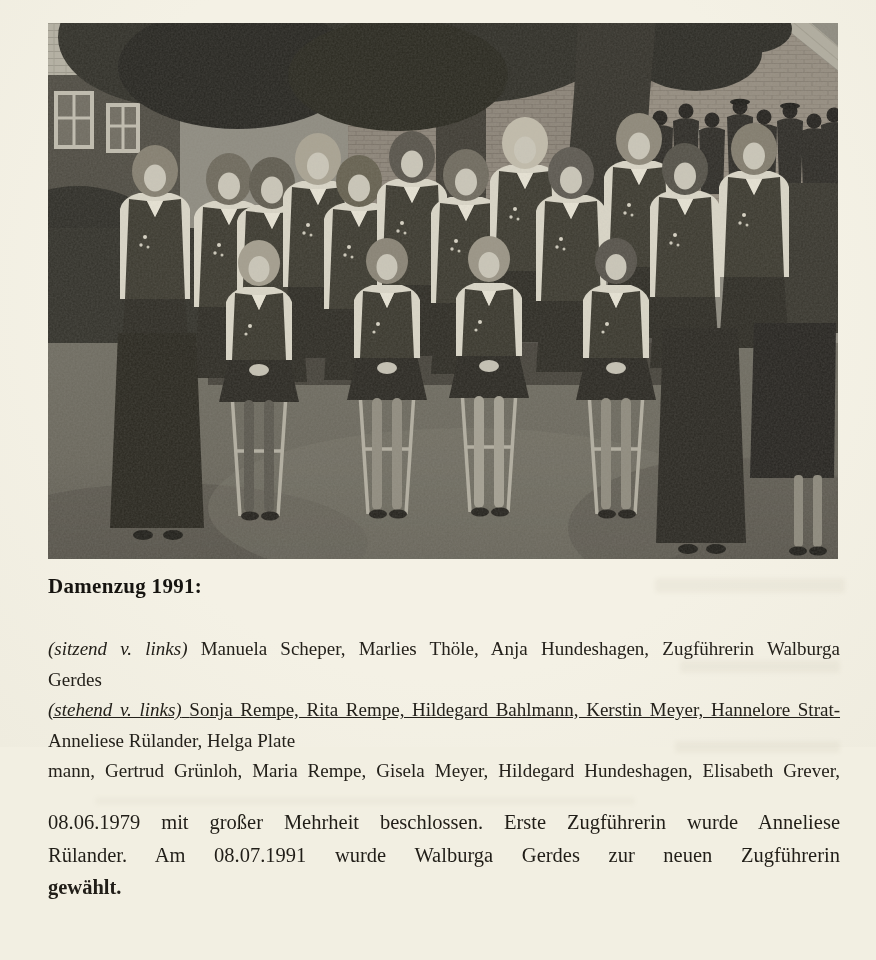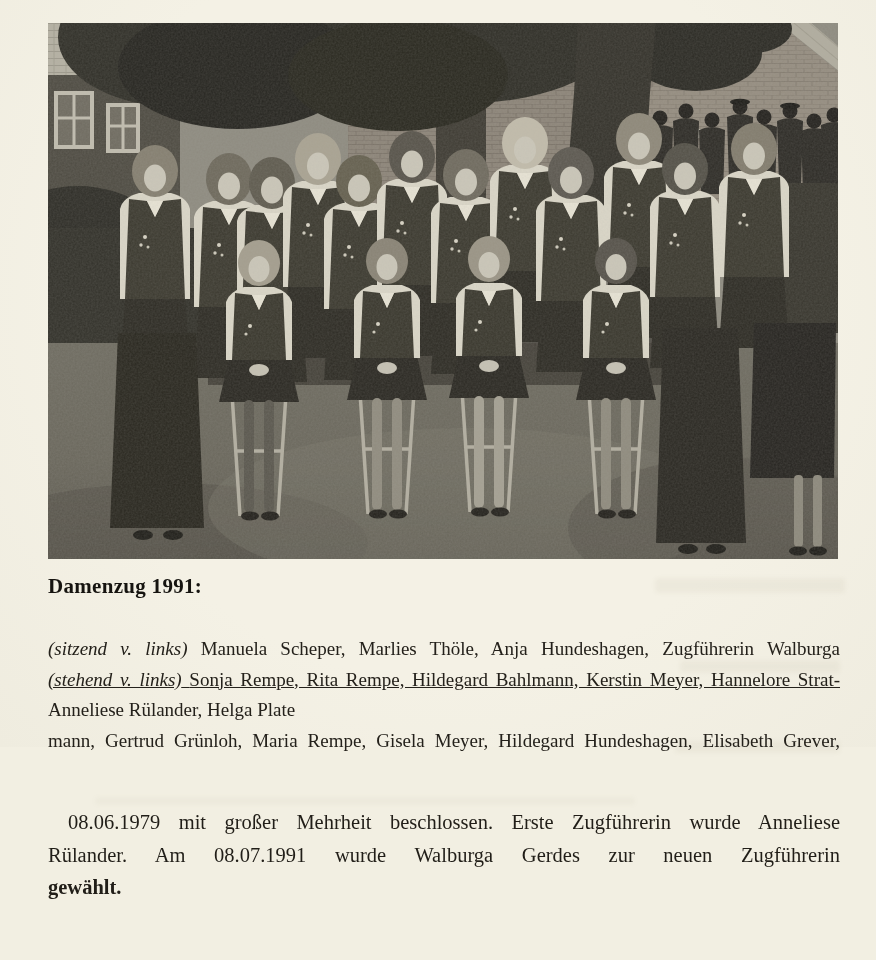--- a/index.html
+++ b/index.html
@@ -208,34 +208,37 @@
   <div class="ghost" style="left:95px; top:797px; width:540px; height:8px; opacity:0.05;"></div>
 
   <h2 class="caption-heading">Damenzug 1991:</h2>
 
   <div class="caption">
     <p>
       <span class="jline" style="display:block;">
         <em>(sitzend v. links)</em>
         <span>Manuela Scheper, Marlies Thöle, Anja Hundeshagen, Zugführerin Walburga</span>
       </span>
+      <span class="jline last" style="display:block;">
+        <span>Gerdes</span>
+      </span>
     </p>
     <p>
       <span class="jline" style="display:block;text-decoration:underline;">
         <em>(stehend v. links)</em>
         <span>Sonja Rempe, Rita Rempe, Hildegard Bahlmann, Kerstin Meyer, Hannelore Strat-</span>
       </span>
       <span class="jline last" style="display:block;">
         <span>Anneliese Rülander, Helga Plate</span>
       </span>
       <span class="jline" style="display:block;">
         <span>mann, Gertrud Grünloh, Maria Rempe, Gisela Meyer, Hildegard Hundeshagen, Elisabeth Grever,</span>
       </span>
     </p>
   </div>
 
   <p class="body-text">
-    <span class="jline" style="display:block;margin-left:20px;">08.06.1979 mit großer Mehrheit beschlossen. Erste Zugführerin wurde Anneliese</span>
+    <span class="jline" style="display:block;">08.06.1979 mit großer Mehrheit beschlossen. Erste Zugführerin wurde Anneliese</span>
     <span class="jline" style="display:block;">Rülander. Am 08.07.1991 wurde Walburga Gerdes zur neuen Zugführerin</span>
     <span class="jline last" style="display:block;font-weight:bold;">gewählt.</span>
   </p>
 
 </div>
 
 </body></html>

